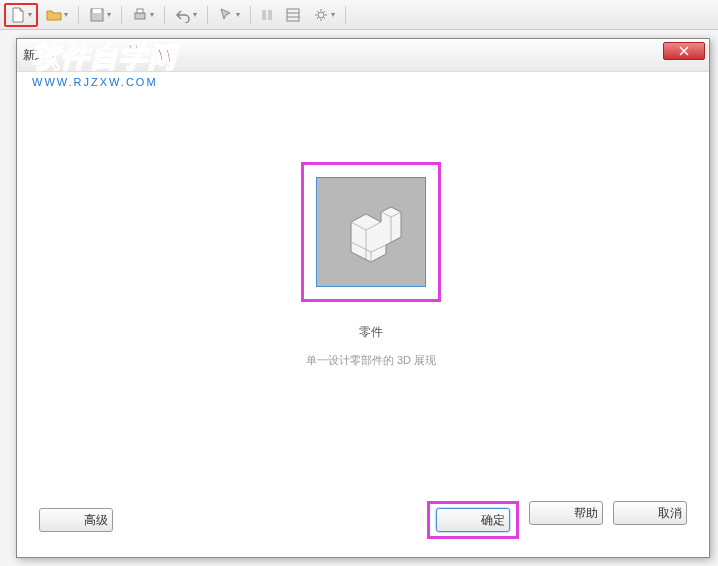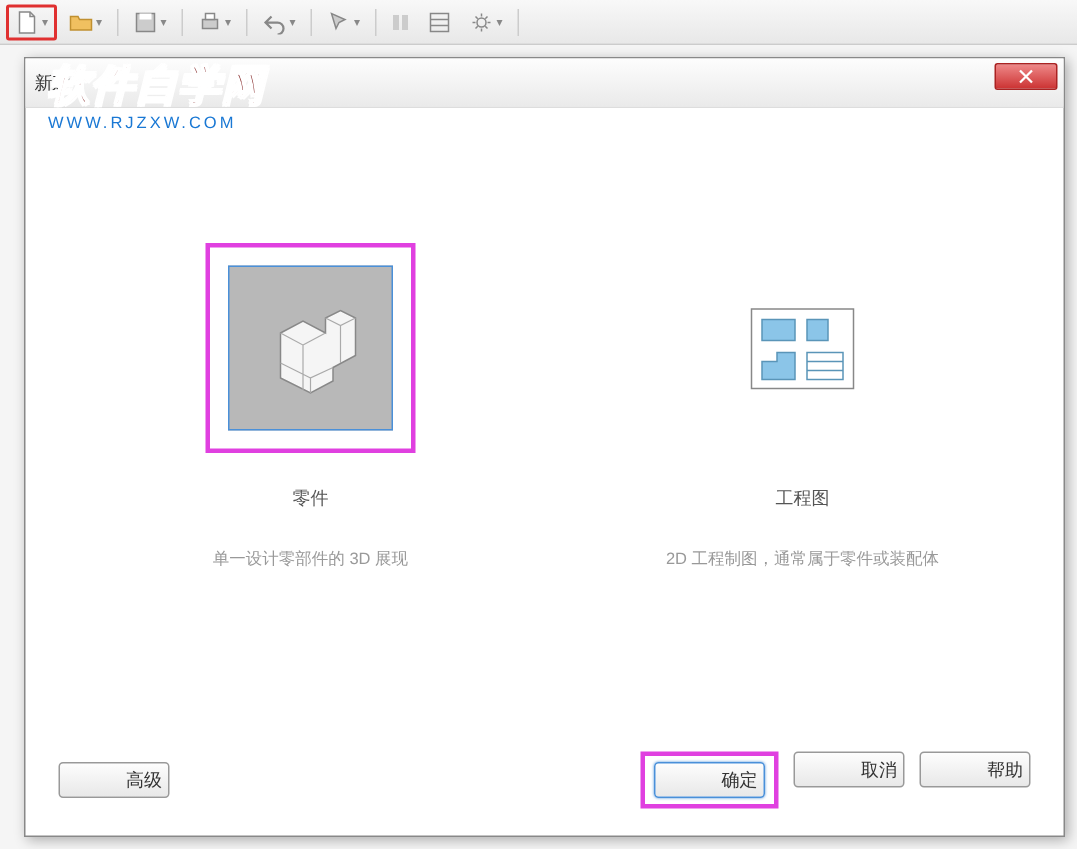--- a/index.html
+++ b/index.html
@@ -144,21 +144,21 @@
       display: flex;
       align-items: center;
       justify-content: center;
     }
     .option-title {
       margin-top: 22px;
       font-size: 12px;
       color: #555;
     }
     .option-desc {
-      margin-top: 24px;
+      margin-top: 12px;
       font-size: 11px;
       color: #999;
     }
     .dialog-footer {
       position: absolute;
       bottom: 18px;
       left: 0;
       right: 0;
       padding: 0 22px;
       display: flex;
@@ -286,42 +286,25 @@
             <path d="M20 30 L35 22 L50 30 L50 20 L60 15 L70 20 L70 45 L55 53 L55 62 L40 70 L20 60 Z" fill="#f5f5f5" stroke="#888" stroke-width="1"></path>
             <path d="M20 30 L35 38 L35 68 M35 38 L50 30 M50 20 L60 25 L70 20 M60 25 L60 50 M55 53 L40 60 L40 70 M40 60 L20 50" fill="none" stroke="#aaa" stroke-width="0.8"></path>
           </svg>
         </div>
       </div>
       <div class="option-title">零件</div>
       <div class="option-desc">单一设计零部件的 3D 展现</div>
     </div>
 
 
-    <div class="option">
-      <div class="option-icon-wrap">
-        <div class="icon-bg">
-          <svg width="70" height="55" viewBox="0 0 70 55">
-            <rect x="1" y="1" width="68" height="53" fill="#fff" stroke="#888"></rect>
-            <rect x="8" y="8" width="22" height="14" fill="#8bc5e8" stroke="#5a95b8"></rect>
-            <rect x="38" y="8" width="14" height="14" fill="#8bc5e8" stroke="#5a95b8"></rect>
-            <path d="M8 48 L8 36 L18 36 L18 30 L30 30 L30 48 Z" fill="#8bc5e8" stroke="#5a95b8"></path>
-            <rect x="38" y="30" width="24" height="18" fill="none" stroke="#5a95b8"></rect>
-            <line x1="38" y1="36" x2="62" y2="36" stroke="#5a95b8"></line>
-            <line x1="38" y1="42" x2="62" y2="42" stroke="#5a95b8"></line>
-          </svg>
-        </div>
-      </div>
-      <div class="option-title">工程图</div>
-      <div class="option-desc">2D 工程制图，通常属于零件或装配体</div>
-    </div>
   </div>
 
   <div class="dialog-footer">
     <div class="btn">高级</div>
     <div class="footer-right">
       <div class="ok-wrap">
         <div class="btn primary">确定</div>
       </div>
+      <div class="btn">帮助</div>
       <div class="btn">取消</div>
-      <div class="btn">帮助</div>
     </div>
   </div>
 </div>
 
 </body></html>

